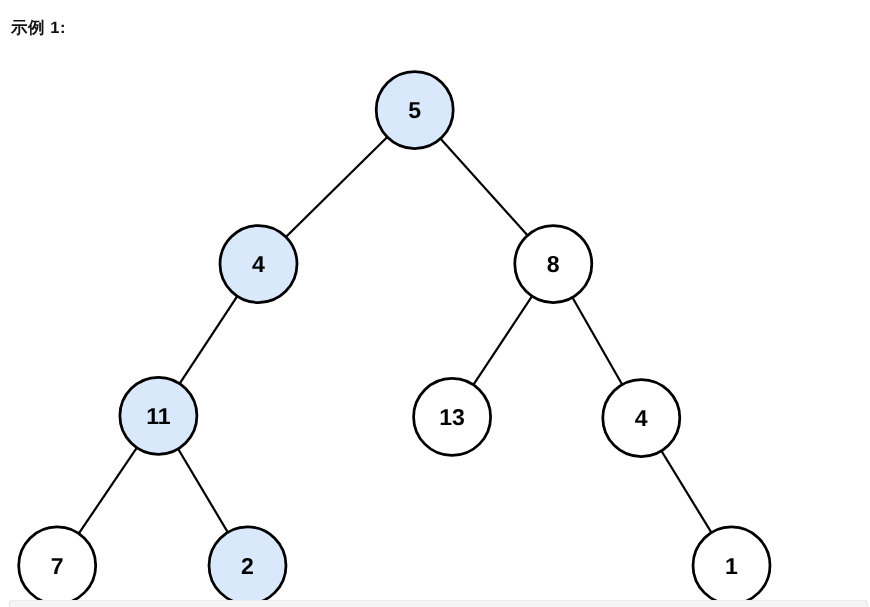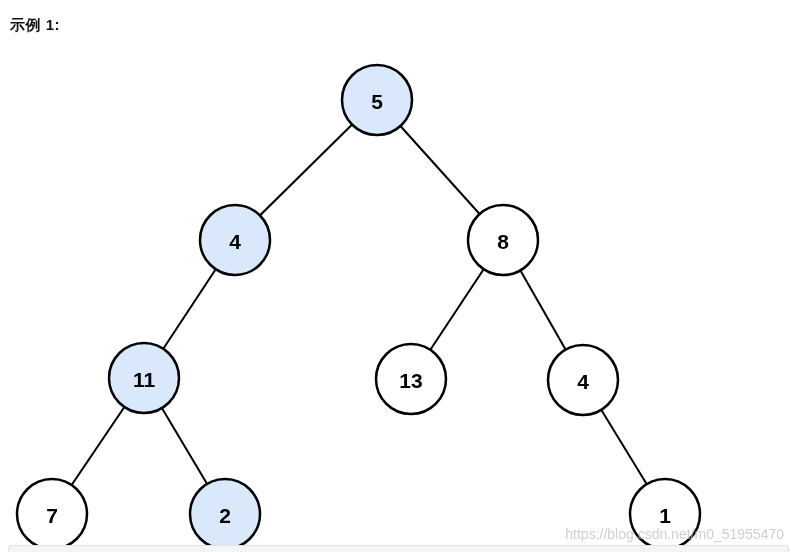--- a/index.html
+++ b/index.html
@@ -113,16 +113,15 @@
       <g>
         <circle cx="225" cy="514" r="35" fill="#DAE8FC" stroke="#000000"></circle>
         <text x="225" y="515">2</text>
       </g>
       <g>
         <circle cx="665" cy="514" r="35" fill="#FFFFFF" stroke="#000000"></circle>
         <text x="665" y="515">1</text>
       </g>
     </svg>
 
-  <div class="watermark">https://blog.csdn.net/m0_51955470</div>
 
   <div class="code-block-edge"></div>
 </div>
 
 </body></html>

